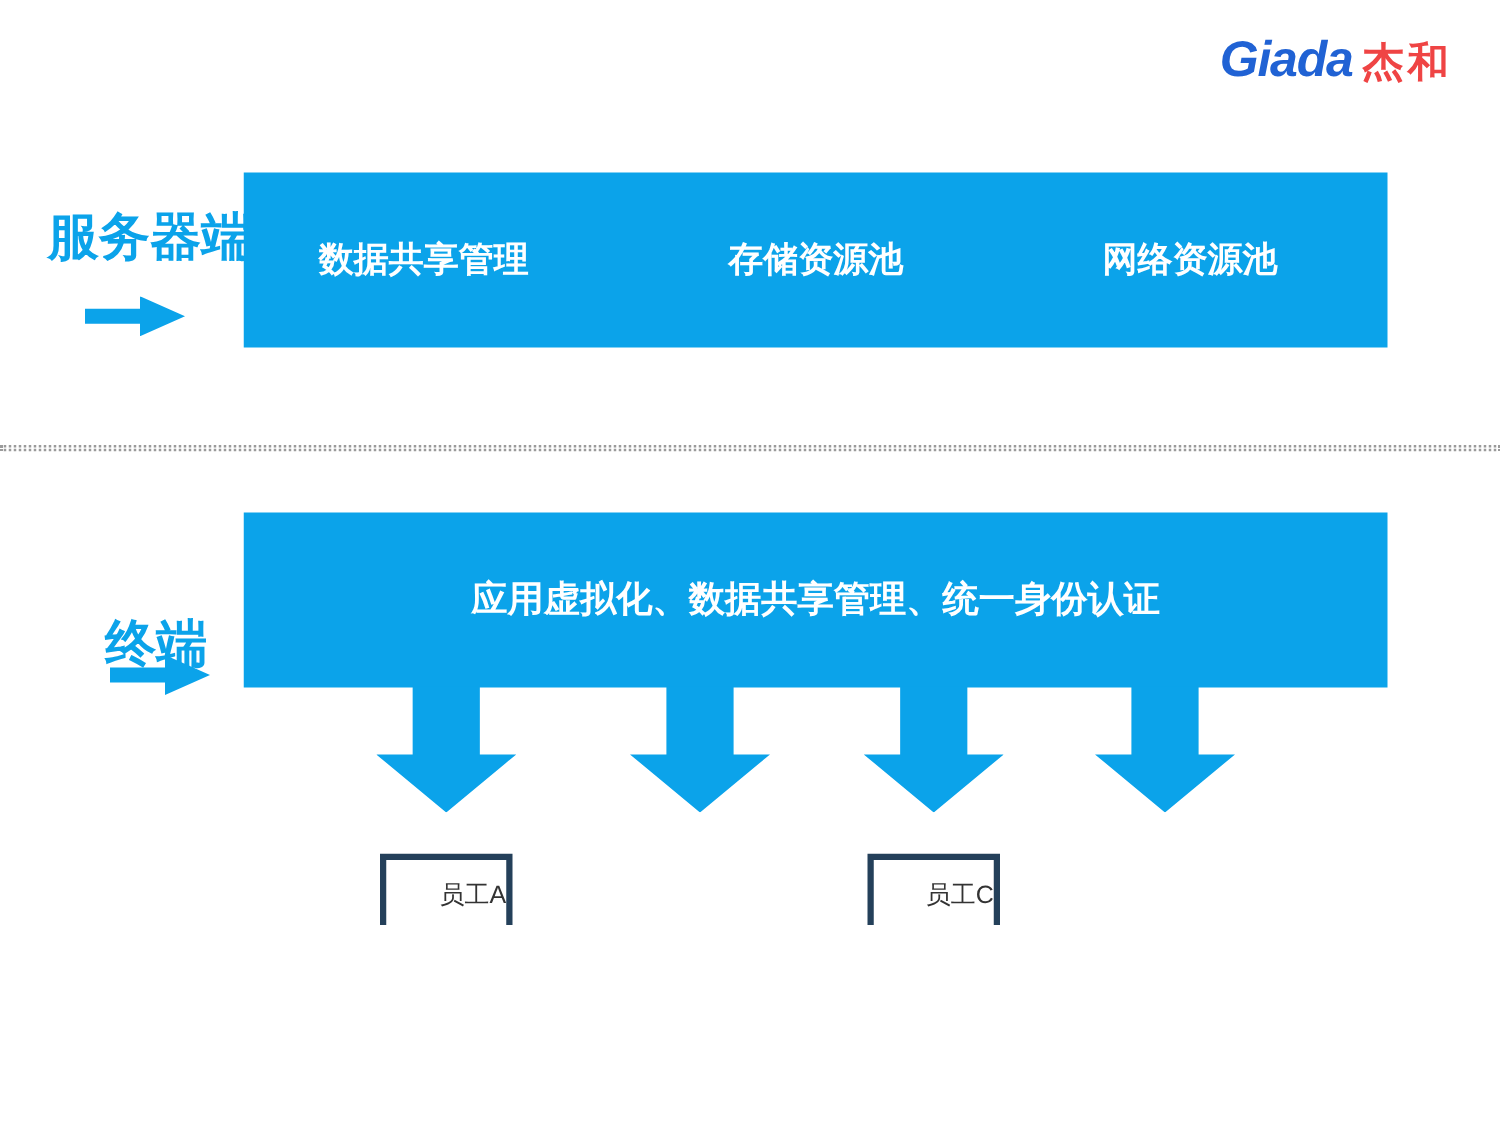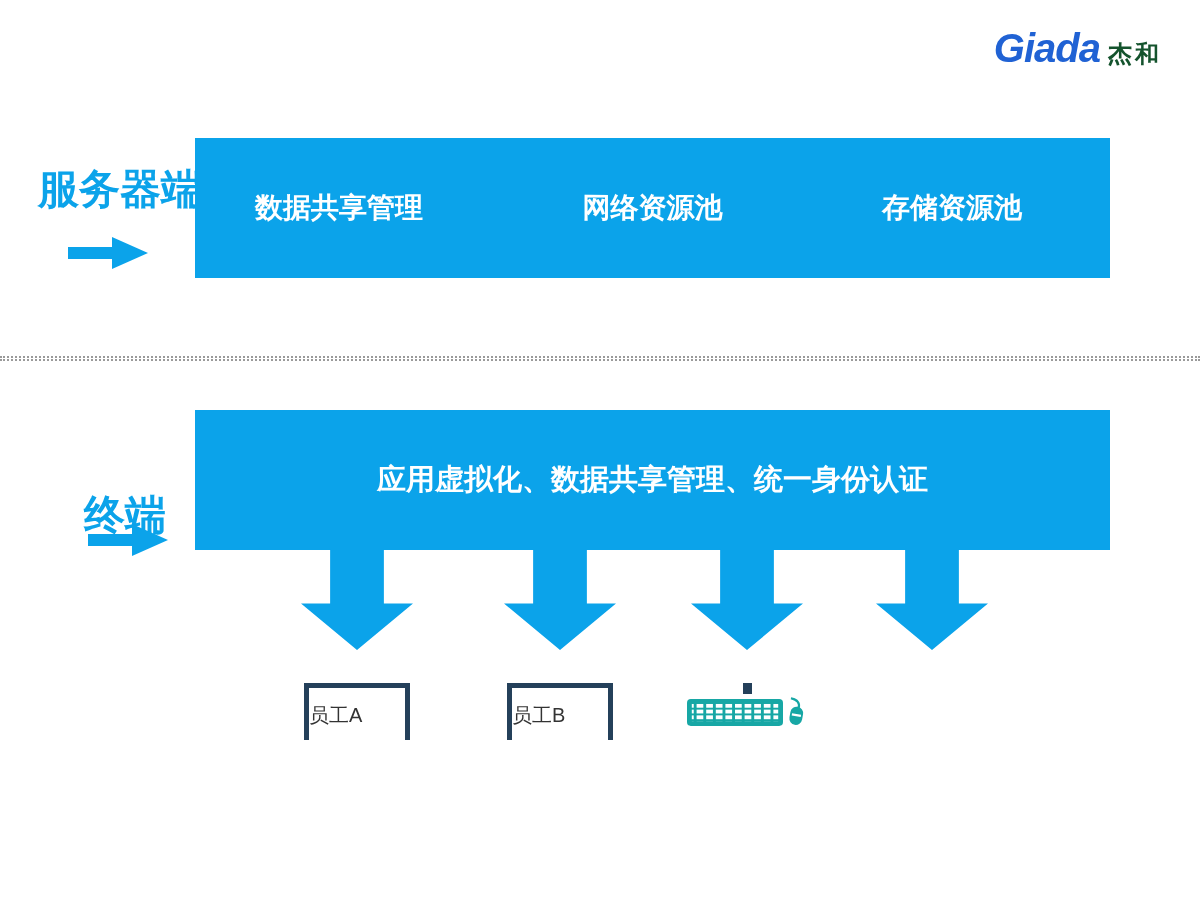--- a/index.html
+++ b/index.html
@@ -30,23 +30,23 @@
     gap:8px;
   }
   .logo-en{
     font-style:italic;
     font-weight:bold;
     font-size:40px;
     letter-spacing:-1px;
     color:#2062d4;
   }
   .logo-cn{
-    font-size:24px;
-    font-weight:bold;
-    color:#14532d;
+    font-size:33px;
+    font-weight:bold;
+    color:#ef4444;
     letter-spacing:3px;
   }
 
   
   .side-label{
     position:absolute;
     color:var(--blue);
     font-weight:bold;
     font-size:41px;
     white-space:nowrap;
@@ -127,21 +127,21 @@
   .workstation.w4{left:857px;}
 
   .monitor{
     width:106px;
     height:64px;
     border:5px solid var(--navy);
     background:#ffffff;
     margin:0 auto;
     display:flex;
     align-items:center;
-    justify-content:flex-start;
+    justify-content:flex-end;
   }
   .monitor-text{
     font-size:20px;
     color:#333333;
     white-space:nowrap;
   }
   .stand-neck{
     width:9px;
     height:11px;
     background:var(--navy);
@@ -182,22 +182,22 @@
   <div class="logo">
     <span class="logo-en">Giada</span>
     <span class="logo-cn">杰和</span>
   </div>
 
   <div class="side-label server-label">服务器端</div>
   <div class="arrow-right a1"></div>
 
   <div class="band band-top">
     <span class="band-item">数据共享管理</span>
+    <span class="band-item">存储资源池</span>
     <span class="band-item">网络资源池</span>
-    <span class="band-item">存储资源池</span>
   </div>
 
   <div class="divider"></div>
 
   <div class="side-label terminal-label">终端</div>
   <div class="arrow-right a2"></div>
 
   <div class="band band-bottom">
     <span class="band-center">应用虚拟化、数据共享管理、统一身份认证</span>
   </div>
@@ -215,41 +215,30 @@
     <div class="kb-row">
       <svg class="kb" viewBox="0 0 100 30">
           <use href="#kbd-sym"></use>
         </svg>
       <svg class="mouse" viewBox="0 0 24 30">
           <use href="#mouse-sym"></use>
         </svg>
     </div>
   </div>
 
-  <div class="workstation w2">
+
+  <div class="workstation w3">
     <div class="monitor">
-      <span class="monitor-text">员工B</span>
+      <span class="monitor-text">员工C</span>
     </div>
     <div class="stand-neck"></div>
     <div class="kb-row">
       <svg class="kb" viewBox="0 0 100 30">
           <use href="#kbd-sym"></use>
         </svg>
       <svg class="mouse" viewBox="0 0 24 30">
           <use href="#mouse-sym"></use>
         </svg>
     </div>
   </div>
 
-  <div class="workstation w3">
-    <div class="stand-neck"></div>
-    <div class="kb-row">
-      <svg class="kb" viewBox="0 0 100 30">
-          <use href="#kbd-sym"></use>
-        </svg>
-      <svg class="mouse" viewBox="0 0 24 30">
-          <use href="#mouse-sym"></use>
-        </svg>
-    </div>
-  </div>
-
 
 </div>
 
 </body></html>

